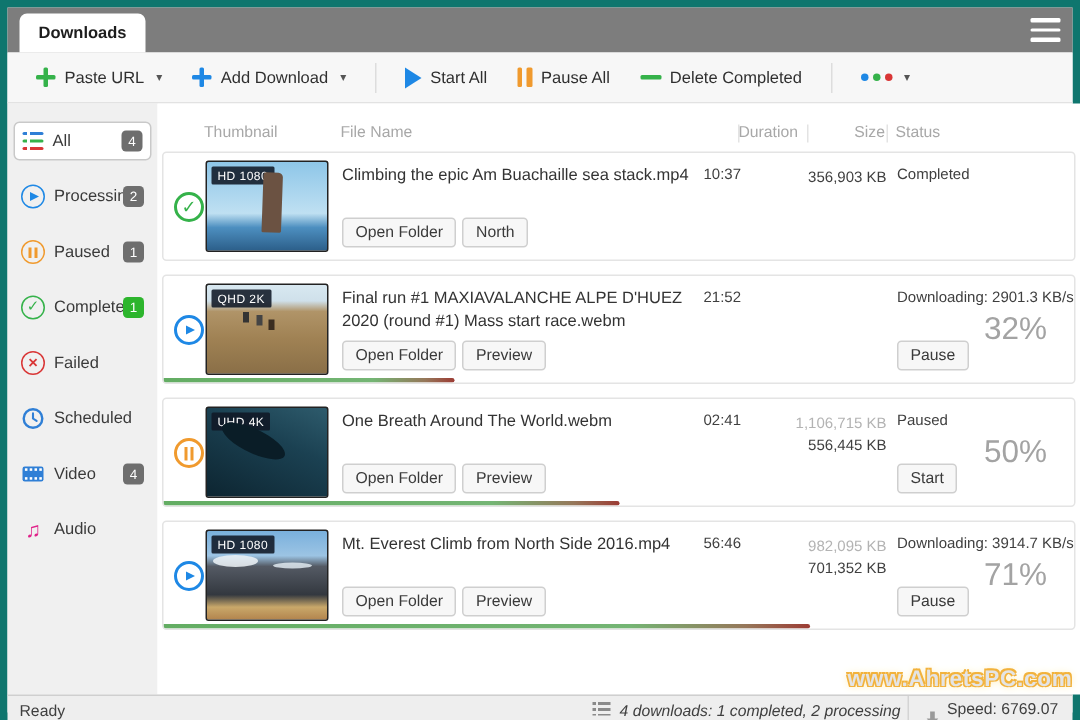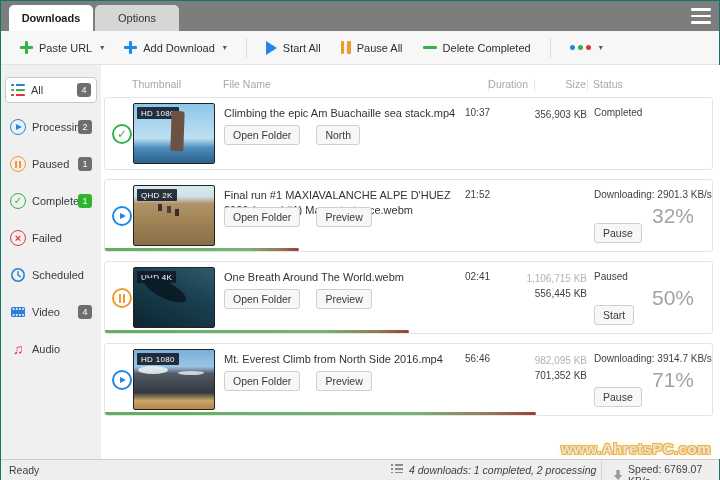--- a/index.html
+++ b/index.html
@@ -1,18 +1,18 @@
 <!DOCTYPE html>
 <html><head>
 <meta charset="utf-8">
 <style>
   * { margin:0; padding:0; box-sizing:border-box; }
   html,body { width:720px; height:480px; overflow:hidden;
     font-family:"Liberation Sans","DejaVu Sans",sans-serif; background:#fff; }
-  .window { position:relative; width:720px; height:480px; border:1px solid #0f766e; background:#fff; }
+  .window { position:relative; width:720px; height:480px; border:5px solid #0f766e; background:#fff; }
 
   
   .tabbar { position:absolute; left:0; top:0; width:100%; height:30px; background:#7d7d7d; }
   .tab { position:absolute; top:4px; height:26px; display:flex; align-items:center; justify-content:center;
          font-size:11px; border-radius:5px 5px 0 0; cursor:default; }
   .tab.active { left:8px; width:84px; background:#fff; font-weight:bold; color:#1d1d1d; }
   .tab.inactive { left:94px; width:84px; background:#d6d6d6; color:#333; }
   .hamburger { position:absolute; right:8px; top:7px; width:20px; height:16px;
                display:flex; flex-direction:column; justify-content:space-between; }
   .hamburger span { display:block; height:2.6px; background:#fff; border-radius:1px; }
@@ -81,21 +81,21 @@
   .thumb-2 { background:linear-gradient(180deg,#d8e8f1 0%,#cfe0ea 18%,#b09468 30%,#a08254 60%,#8a6f47 100%); }
   .thumb-2::after { content:""; position:absolute; left:24px; top:18px; width:4px; height:7px; background:#333;
                     box-shadow:9px 2px 0 #444, 17px 5px 0 #3a2d20; }
   .thumb-3 { background:linear-gradient(205deg,#2e5b6c 0%,#1b4152 38%,#0d2531 100%); }
   .thumb-3::after { content:""; position:absolute; left:8px; top:14px; width:46px; height:16px; background:#0a1d27;
                     border-radius:50% 60% 50% 60%; transform:rotate(24deg); }
   .thumb-4 { background:linear-gradient(180deg,#79b0dc 0%,#9cc4e4 28%,#545a64 40%,#33383f 72%,#c9a86a 86%,#b3854e 100%); }
   .thumb-4::after { content:""; position:absolute; left:4px; top:16px; width:30px; height:8px; background:#eef4f8;
                     border-radius:50%; opacity:.85; box-shadow:38px 3px 0 -2px #dfe9f0; }
   .fname { position:absolute; left:119px; top:8px; width:248px; font-size:11px; color:#333; line-height:1.35; }
-  .row-btns { position:absolute; left:119px; bottom:24px; display:flex; gap:16px; }
+  .row-btns { position:absolute; left:119px; bottom:8px; display:flex; gap:4px; }
   .mini { font-family:inherit; font-size:10.5px; color:#3a3a3a; background:#f7f7f7; border:1px solid #cfcfcf;
           border-radius:3px; padding:3px 8px; }
   .col { position:absolute; top:9px; font-size:10px; color:#3f3f3f; }
   .c-dur { left:360px; width:64px; text-align:left; }
   .c-size { left:398px; width:84px; text-align:right; line-height:1.5; }
   .size-top { color:#b3b3b3; } .card.completed .size-top { color:#3f3f3f; }
   .size-bottom { color:#3f3f3f; }
   .c-status { left:489px; width:130px; white-space:nowrap; }
   .percent { position:absolute; right:18px; top:24px; font-size:21px; color:#a3a3a3; }
   .action { position:absolute; left:489px; bottom:8px; }
@@ -117,21 +117,20 @@
   .icon-list-gray { display:flex; flex-direction:column; gap:2px; width:12px; }
   .icon-list-gray i { height:1.8px; background:linear-gradient(90deg,#8a8a8a 0 2.5px,transparent 2.5px 4px,#8a8a8a 4px 100%); }
 </style>
 </head>
 <body>
 
 <div class="window">
 
   <div class="tabbar">
     <div class="tab active">Downloads</div>
-    <div class="tab inactive">Options</div>
     <div class="hamburger">
         <span></span>
         <span></span>
         <span></span>
       </div>
   </div>
 
   <div class="toolbar">
     <button class="tbtn">
       <span class="icon-plus" style="color:#35b24a"></span>

